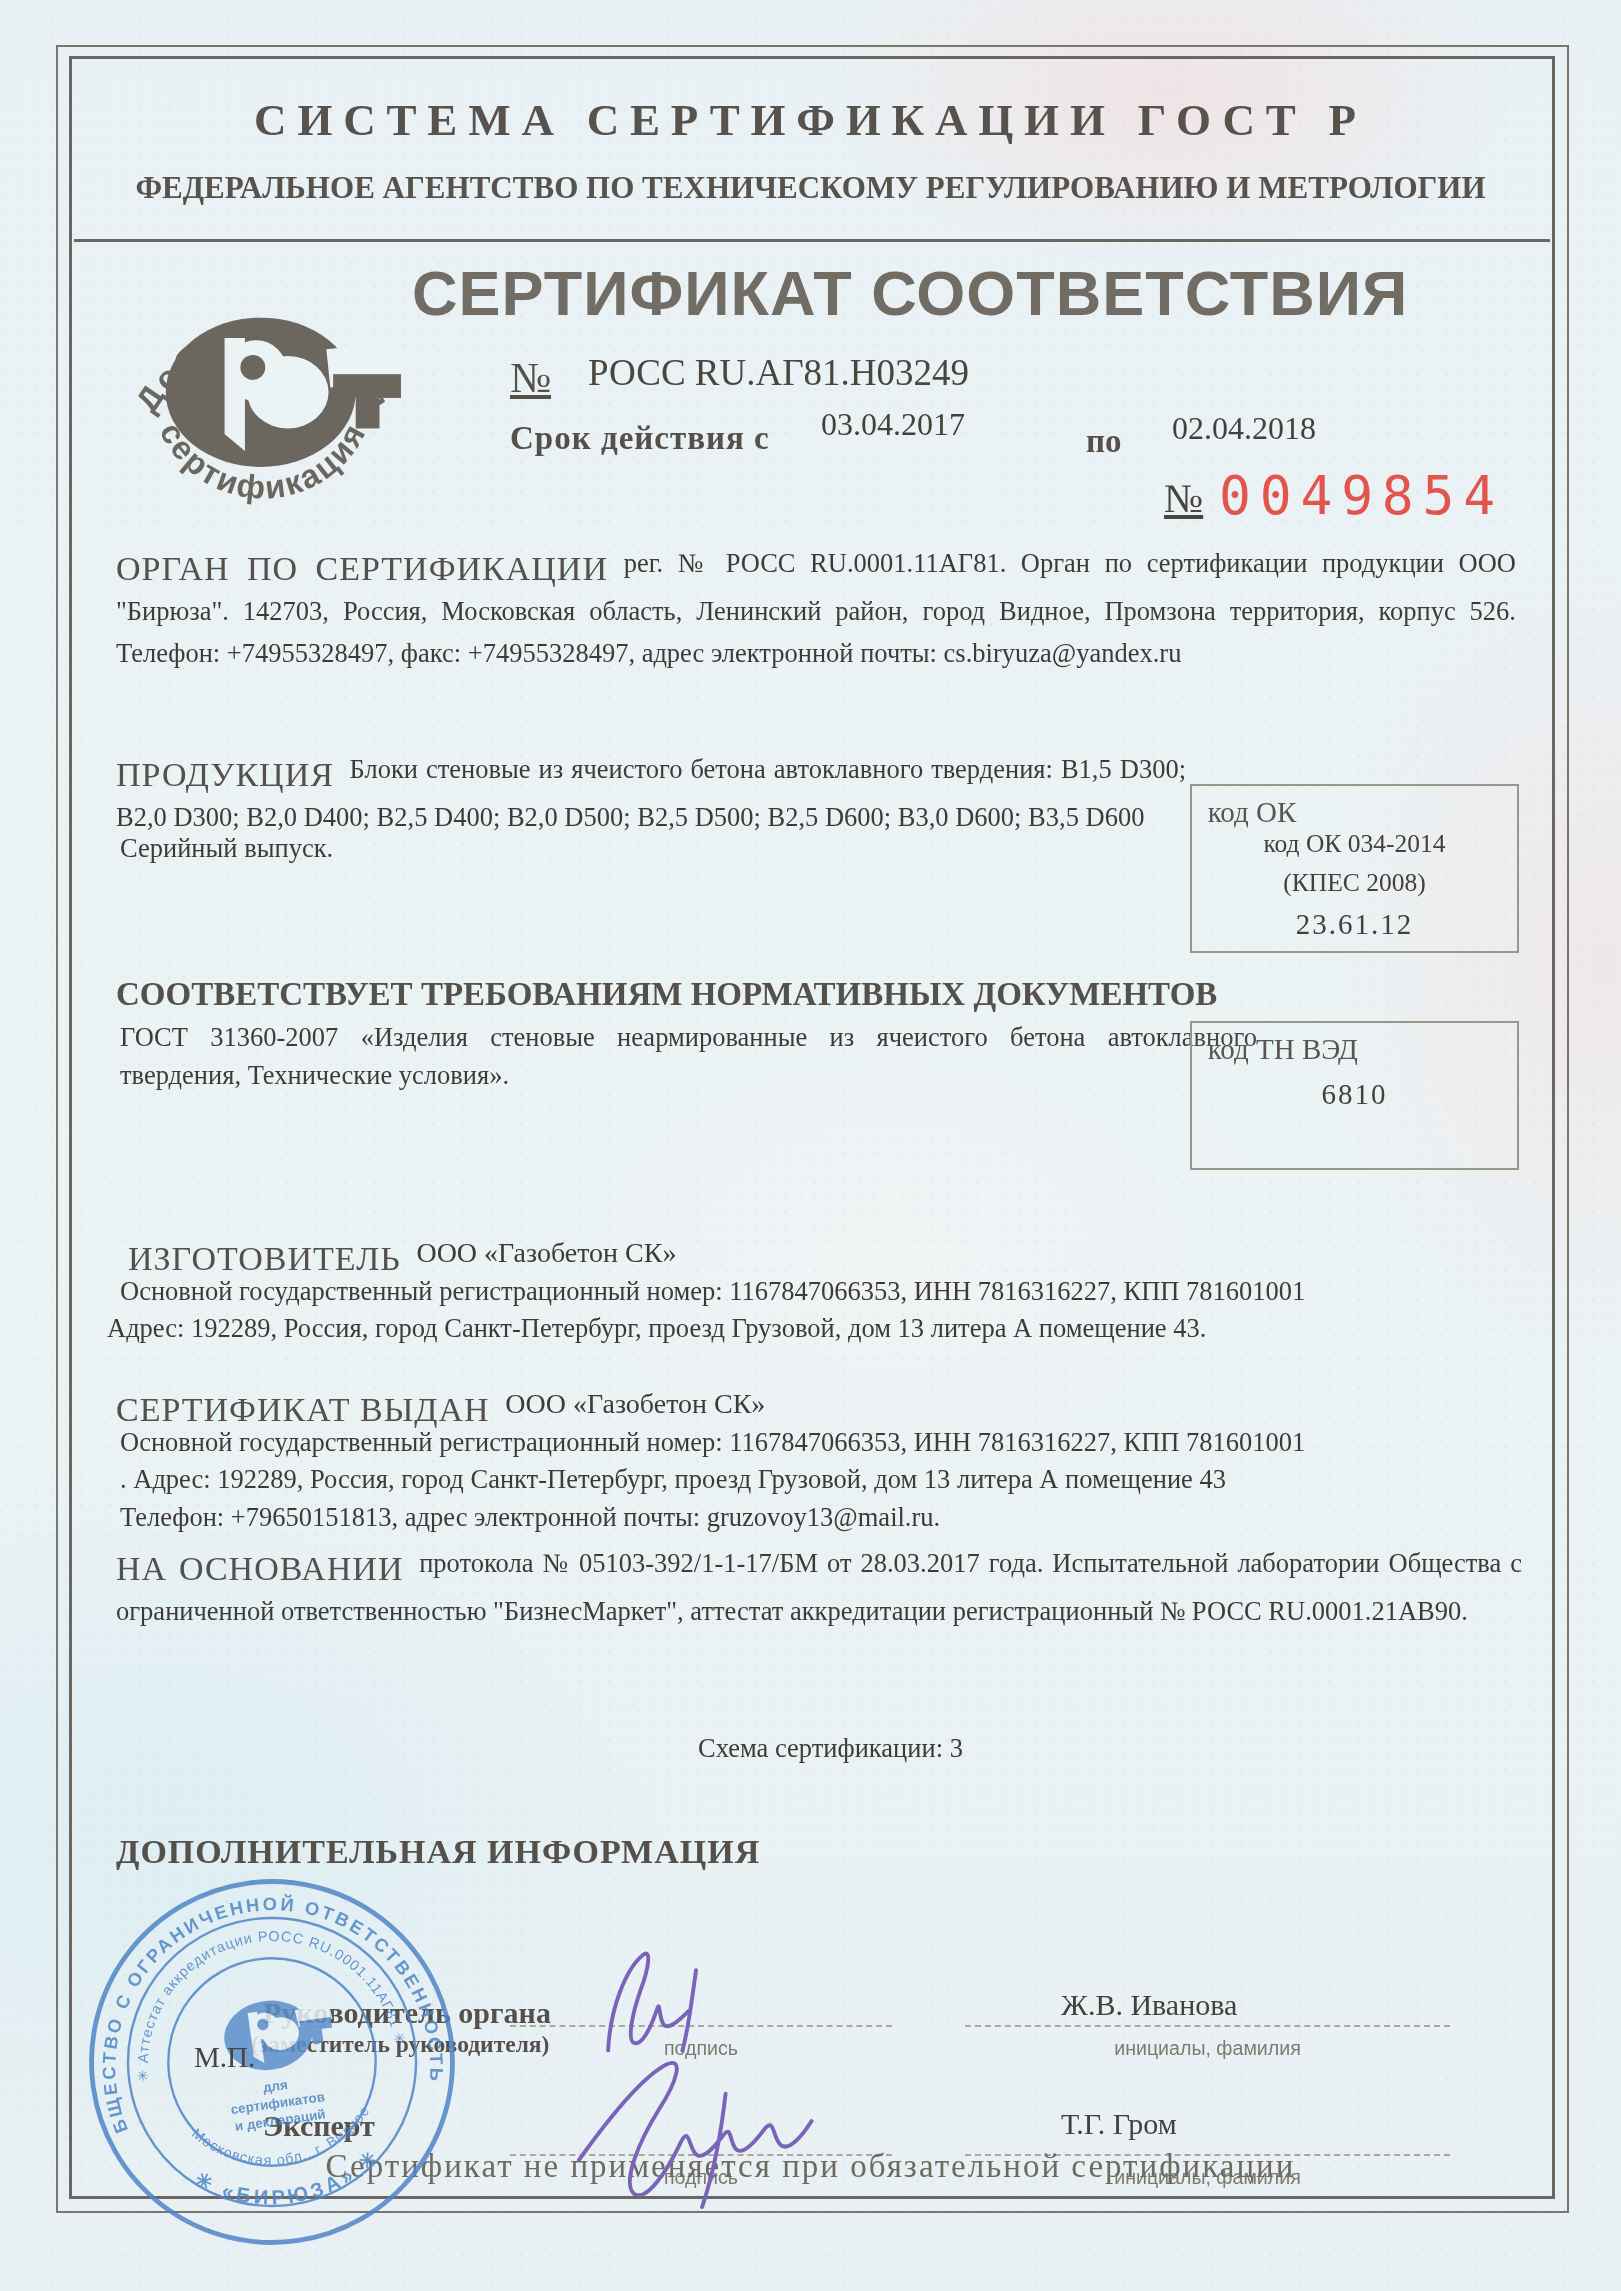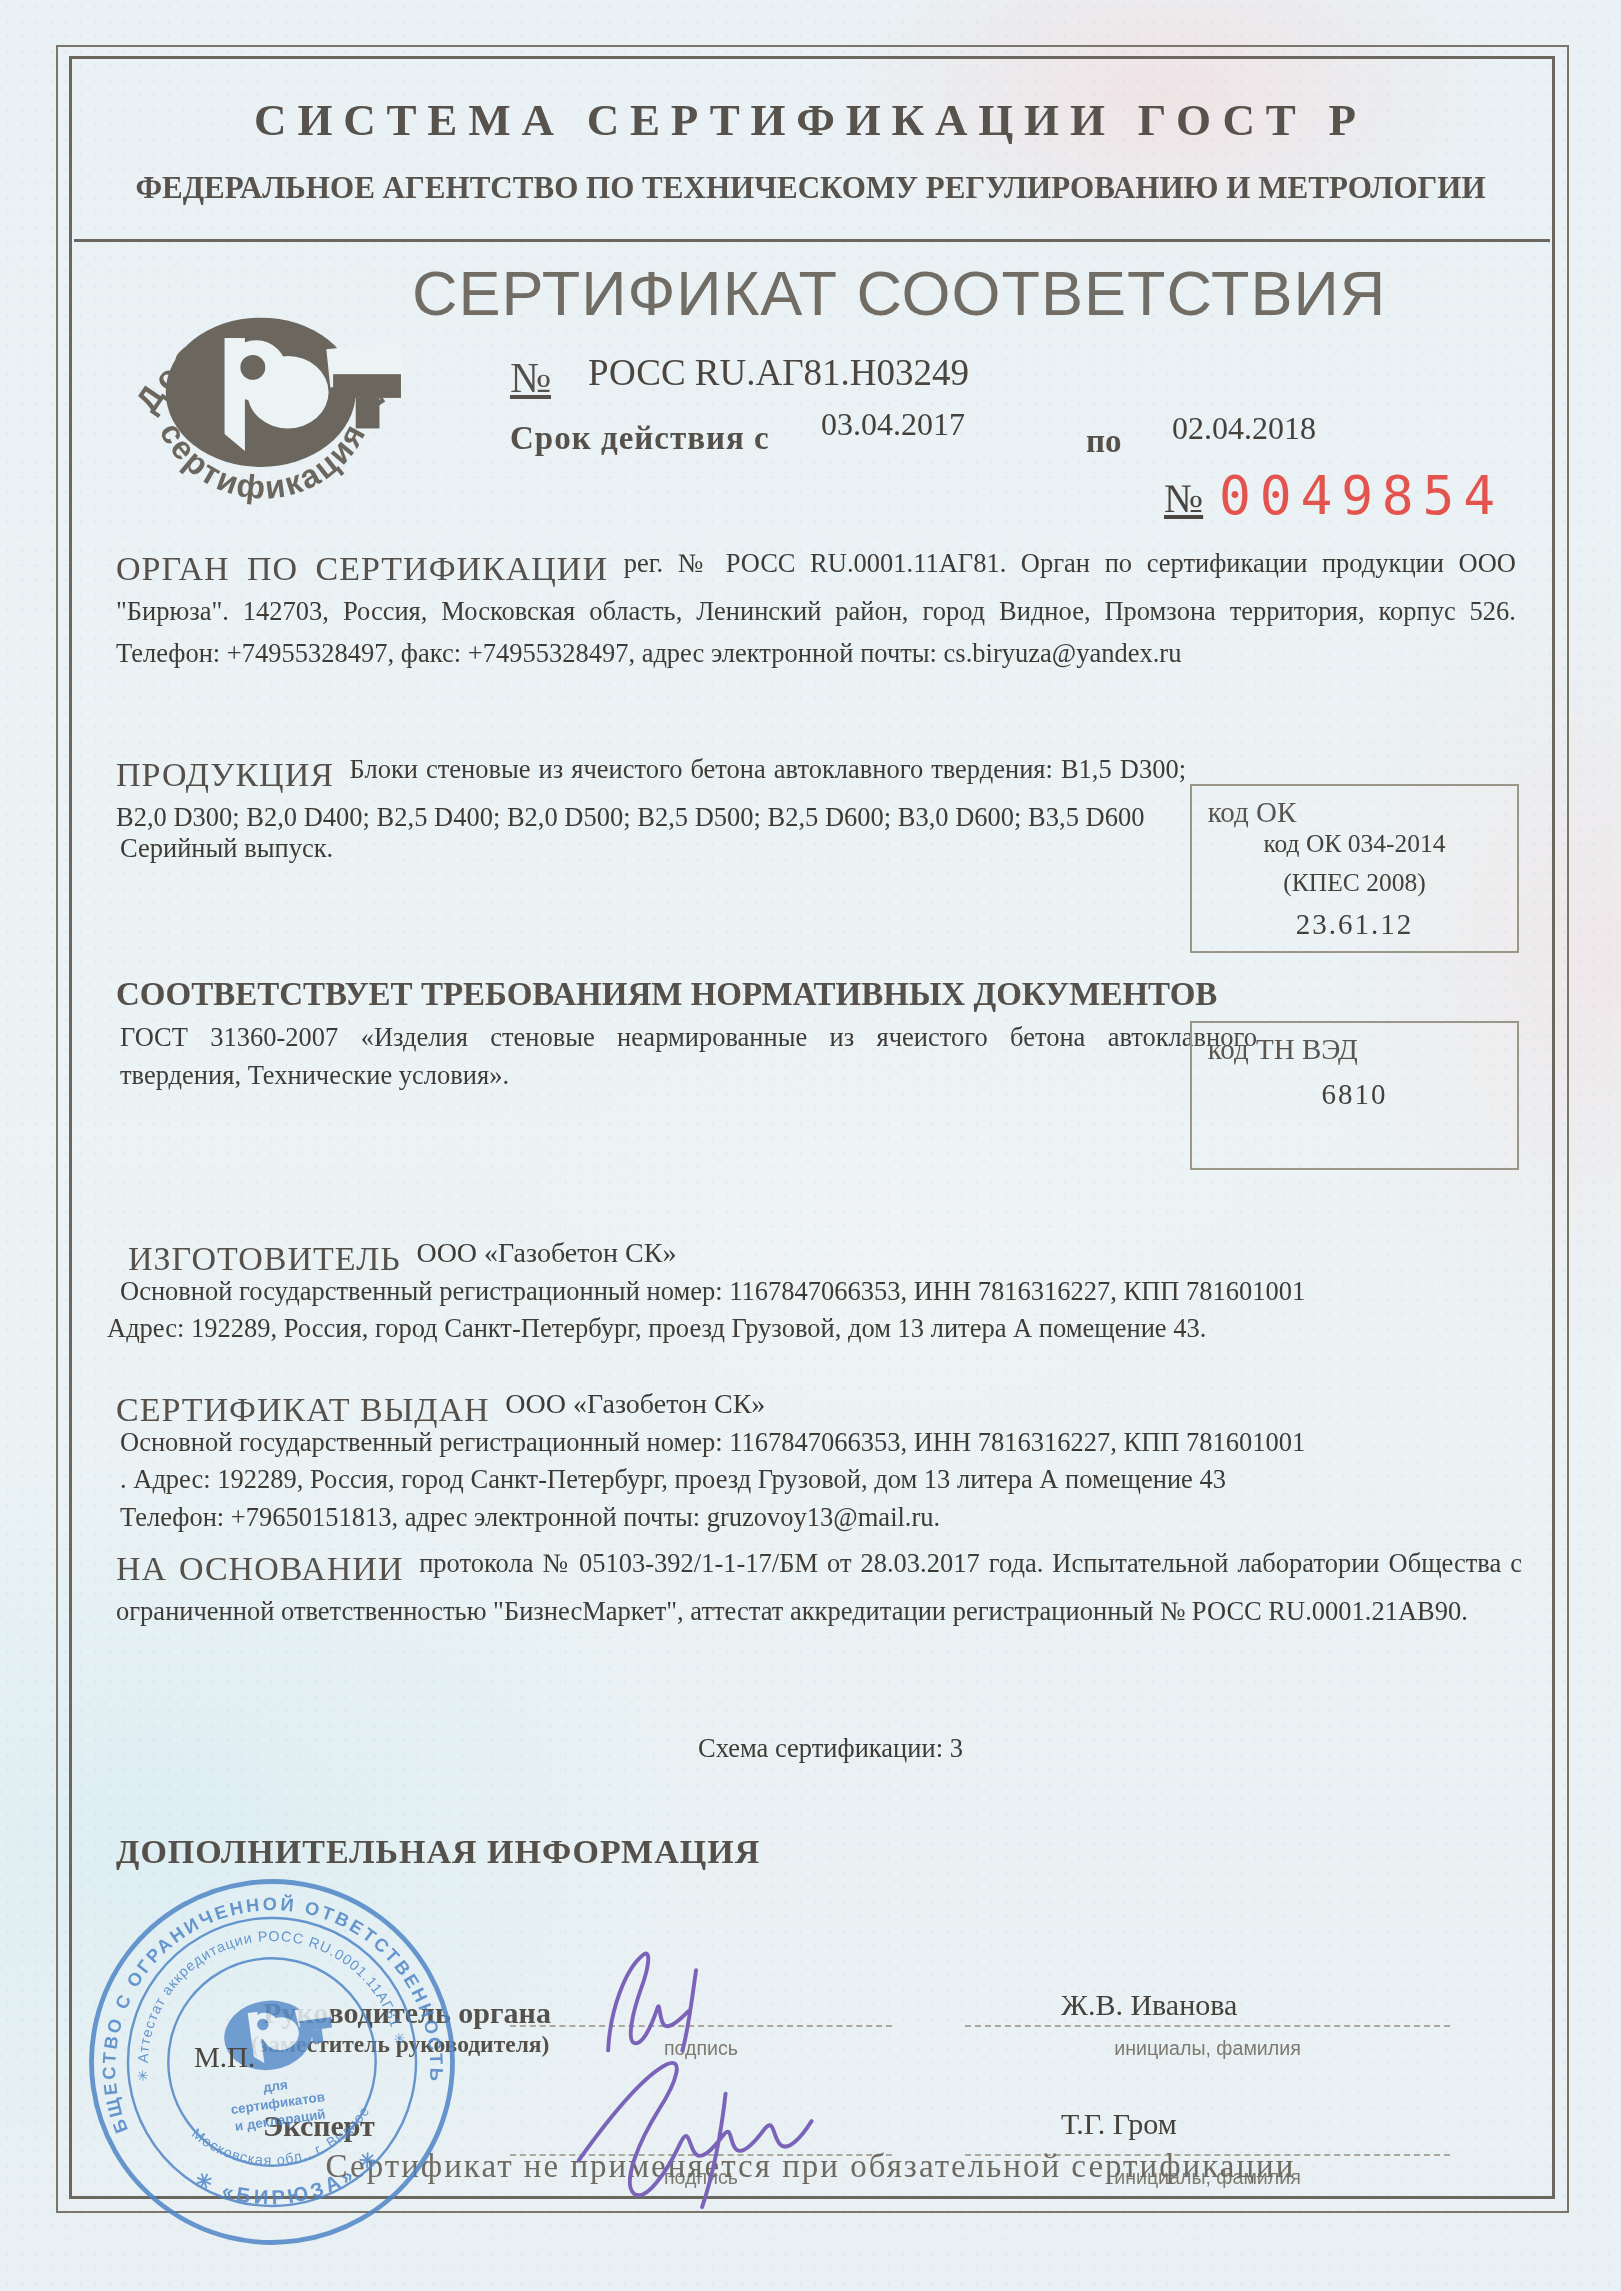--- a/index.html
+++ b/index.html
@@ -16,21 +16,21 @@
   .texture{position:absolute;inset:0;pointer-events:none;
     background-image:radial-gradient(circle, rgba(150,195,210,.14) 1px, transparent 1.6px);
     background-size:14.7px 14.7px;}
   .frame-outer{position:absolute;left:56px;top:45px;width:1509px;height:2164px;border:2px solid #7a766c;}
   .frame-inner{position:absolute;left:10.8px;top:8.8px;right:11.8px;bottom:11.8px;border:3.9px solid #6b675f;}
   .abs{position:absolute;}
   .center{left:0;right:0;text-align:center;}
   .sys1{top:94px;font-size:45px;letter-spacing:10.8px;color:#57534c;font-weight:600;}
   .sys2{top:169px;font-size:32px;font-weight:bold;color:#57534c;letter-spacing:0px;transform:scaleX(.97);}
   .hr{left:74px;width:1476px;top:239px;height:2.9px;background:#6b675f;}
-  .doc-title{left:412px;top:257px;font-family:"Liberation Sans",sans-serif;font-weight:normal;
+  .doc-title{left:412px;top:257px;font-family:"Liberation Sans",sans-serif;font-weight:bold;
     font-size:63px;color:#716c64;letter-spacing:1px;}
   .no-label{left:510px;top:353px;font-size:43px;color:#555049;}
   .no-label u{text-decoration:underline;}
   .cert-number{left:588px;top:351px;font-size:37px;color:#4a463f;}
   .validity{left:510px;top:420px;font-size:33px;font-weight:bold;color:#55504a;letter-spacing:1px;}
   .date-from{left:821px;top:406px;font-size:32px;color:#44403a;}
   .to-label{left:1086px;top:423px;font-size:33px;font-weight:bold;color:#55504a;}
   .date-to{left:1172px;top:410px;font-size:32px;color:#44403a;}
   .blank-no{left:1164px;top:474px;font-size:41px;color:#4a463f;}
   .blank-num{left:1219px;top:465px;font-family:"DejaVu Sans Mono",monospace;font-size:53px;

